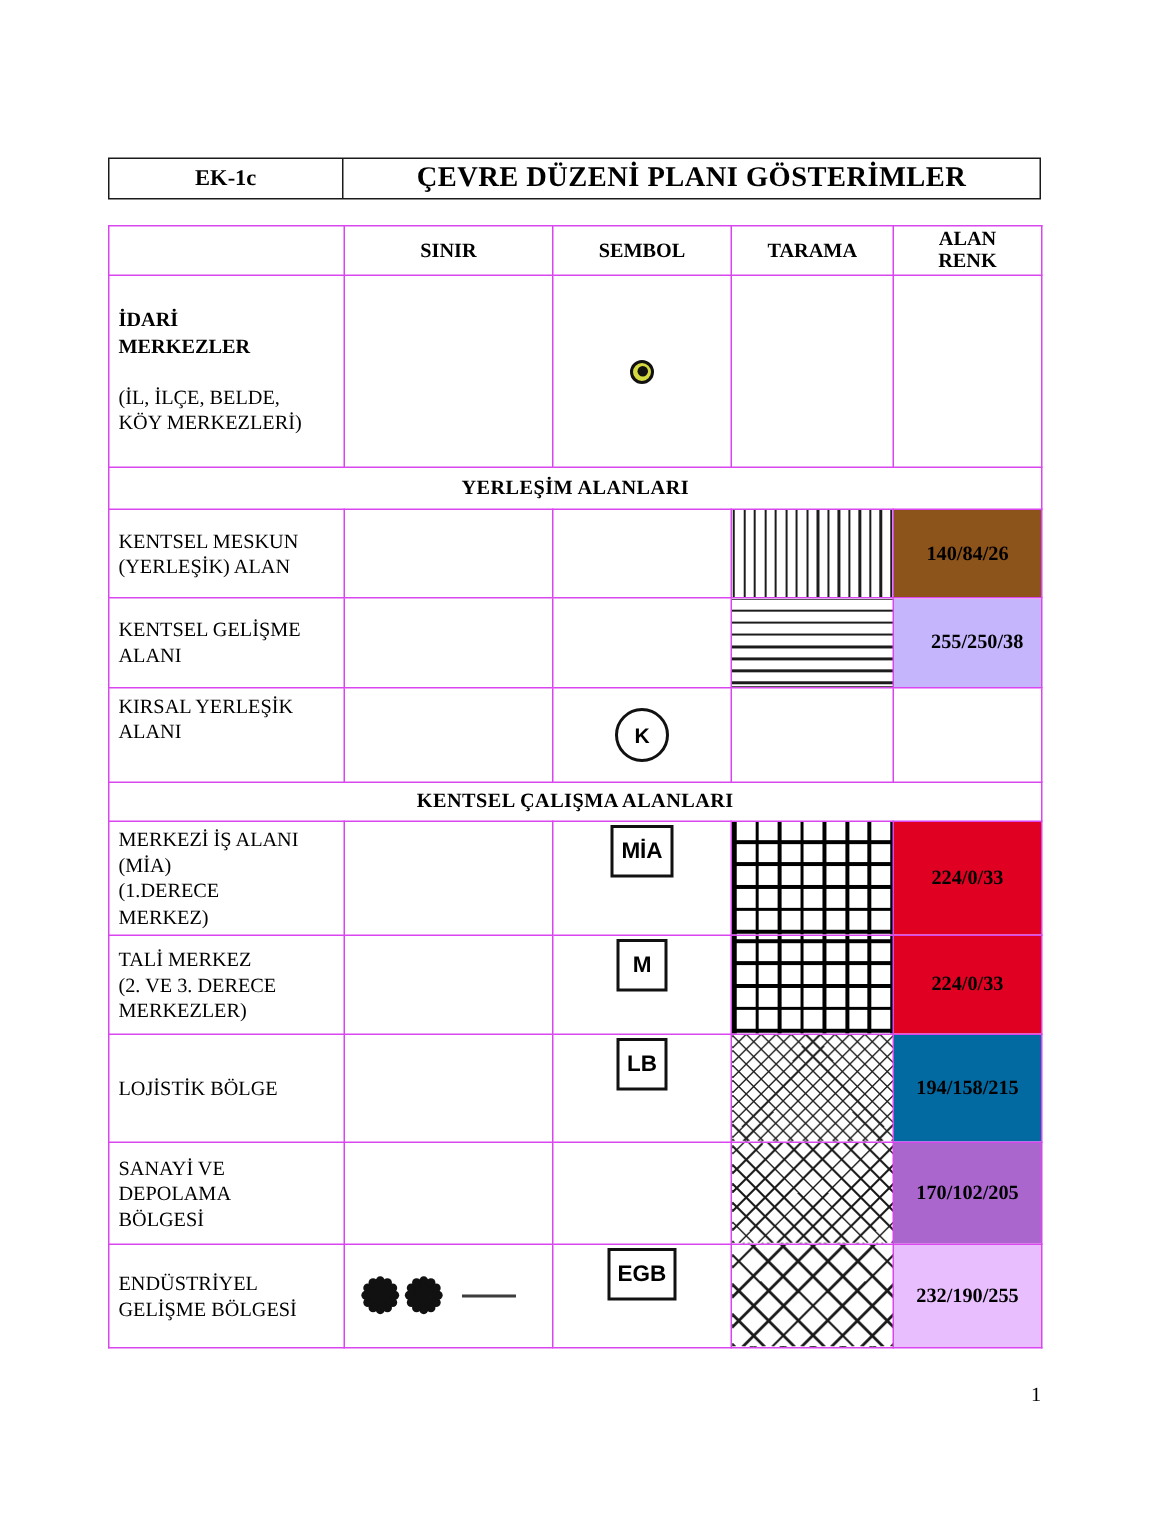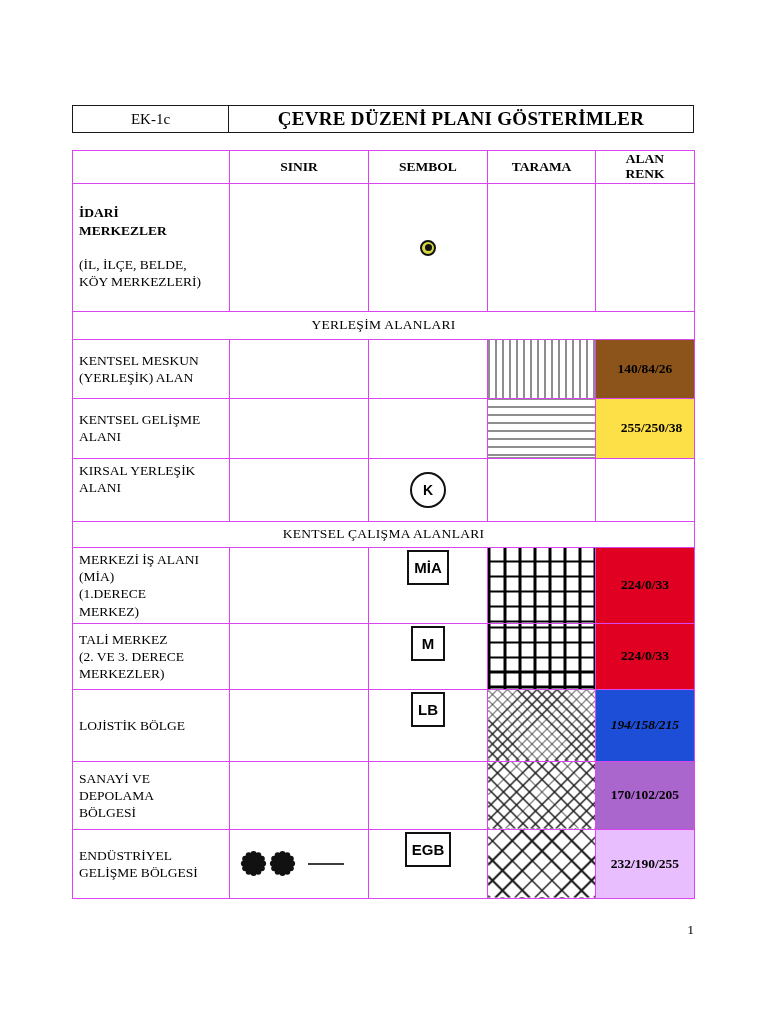--- a/index.html
+++ b/index.html
@@ -11,21 +11,21 @@
   }
 
   
   .title-bar {
     position: absolute; left: 72px; top: 105px; width: 622px; height: 28px;
     display: flex; border: 1px solid #1a1a1a;
   }
   .title-bar .code-cell {
     width: 156px; border-right: 1px solid #1a1a1a;
     display: flex; align-items: center; justify-content: center;
-    font-weight: normal; font-size: 15px;
+    font-weight: bold; font-size: 15px;
   }
   .title-bar .title-cell {
     flex: 1; display: flex; align-items: center; justify-content: center;
     font-weight: bold; font-size: 19px; letter-spacing: 0.3px;
   }
 
   
   table.legend {
     position: absolute; left: 72px; top: 150px; width: 622px;
     border-collapse: collapse; table-layout: fixed;
@@ -38,21 +38,21 @@
     font-weight: bold; font-size: 14px; text-align: center;
     white-space: pre-line; line-height: 1.1;
   }
   td.label-cell {
     padding: 3px 6px; line-height: 1.28; white-space: pre-line;
     vertical-align: middle;
   }
   td.label-cell .lbl-bold { font-weight: bold; display: block; white-space: pre-line; }
   td.label-cell .lbl-rest { display: block; white-space: pre-line; }
   td.section-cell {
-    font-weight: normal; font-size: 14px; text-align: center; letter-spacing: 0.3px;
+    font-weight: bold; font-size: 14px; text-align: center; letter-spacing: 0.3px;
   }
   td.sembol-cell { text-align: center; padding: 0; }
   td.sembol-cell.top-align { vertical-align: top; }
   td.sinir-cell { padding: 0; }
   td.tarama-cell { padding: 0; }
   td.color-cell {
     text-align: center; font-weight: bold; font-size: 13px; padding: 0;
   }
 
   
@@ -183,21 +183,21 @@
     <td class="tarama-cell" data-hatch="vertical-lines"></td>
     <td class="color-cell" style="background-color: rgb(140, 84, 26);">140/84/26</td>
   </tr>
 
   <tr style="height:60px">
     <td class="label-cell">KENTSEL GELİŞME
 ALANI</td>
     <td class="sinir-cell"></td>
     <td class="sembol-cell"></td>
     <td class="tarama-cell" data-hatch="horizontal-lines"></td>
-    <td class="color-cell" style="background-color: #fde047; padding-left: 13px;">255/250/38</td>
+    <td class="color-cell" style="background-color: #c4b5fd; padding-left: 13px;">255/250/38</td>
   </tr>
 
   <tr style="height:63px">
     <td class="label-cell" style="vertical-align:top">KIRSAL YERLEŞİK
 ALANI</td>
     <td class="sinir-cell"></td>
     <td class="sembol-cell">
       <span class="symbol-circle">K</span>
     </td>
     <td class="tarama-cell"></td>
@@ -233,21 +233,21 @@
     <td class="color-cell" style="background-color: rgb(224, 0, 33);">224/0/33</td>
   </tr>
 
   <tr style="height:72px">
     <td class="label-cell">LOJİSTİK BÖLGE</td>
     <td class="sinir-cell"></td>
     <td class="sembol-cell top-align">
       <span class="symbol-box">LB</span>
     </td>
     <td class="tarama-cell" data-hatch="crosshatch-fine"></td>
-    <td class="color-cell" style="background-color: #1d4ed8; font-style: italic;">194/158/215</td>
+    <td class="color-cell" style="background-color: #0369a1;">194/158/215</td>
   </tr>
 
   <tr style="height:68px">
     <td class="label-cell">SANAYİ VE
 DEPOLAMA
 BÖLGESİ</td>
     <td class="sinir-cell"></td>
     <td class="sembol-cell"></td>
     <td class="tarama-cell" data-hatch="crosshatch-medium"></td>
     <td class="color-cell" style="background-color: rgb(170, 102, 205);">170/102/205</td>

